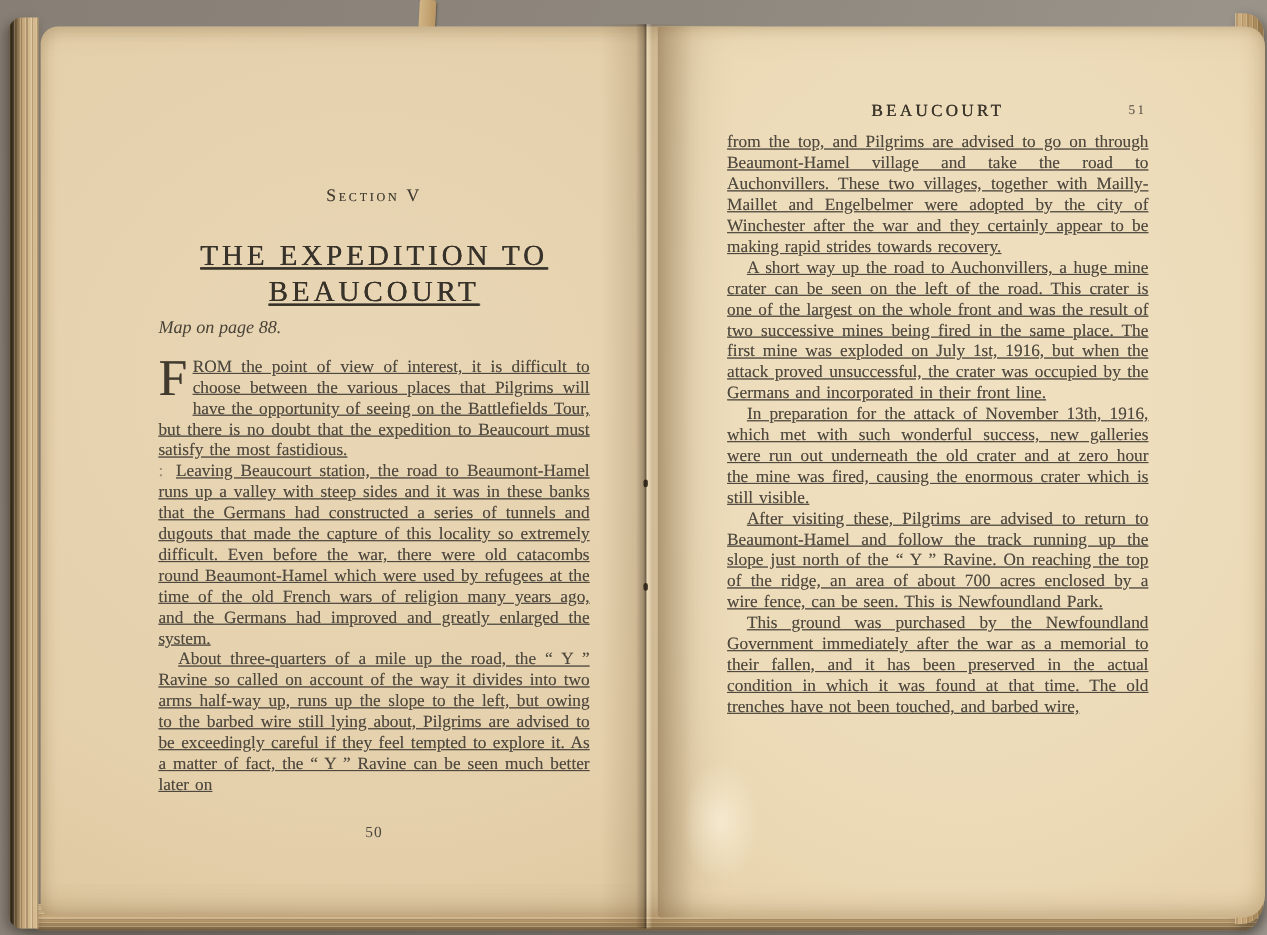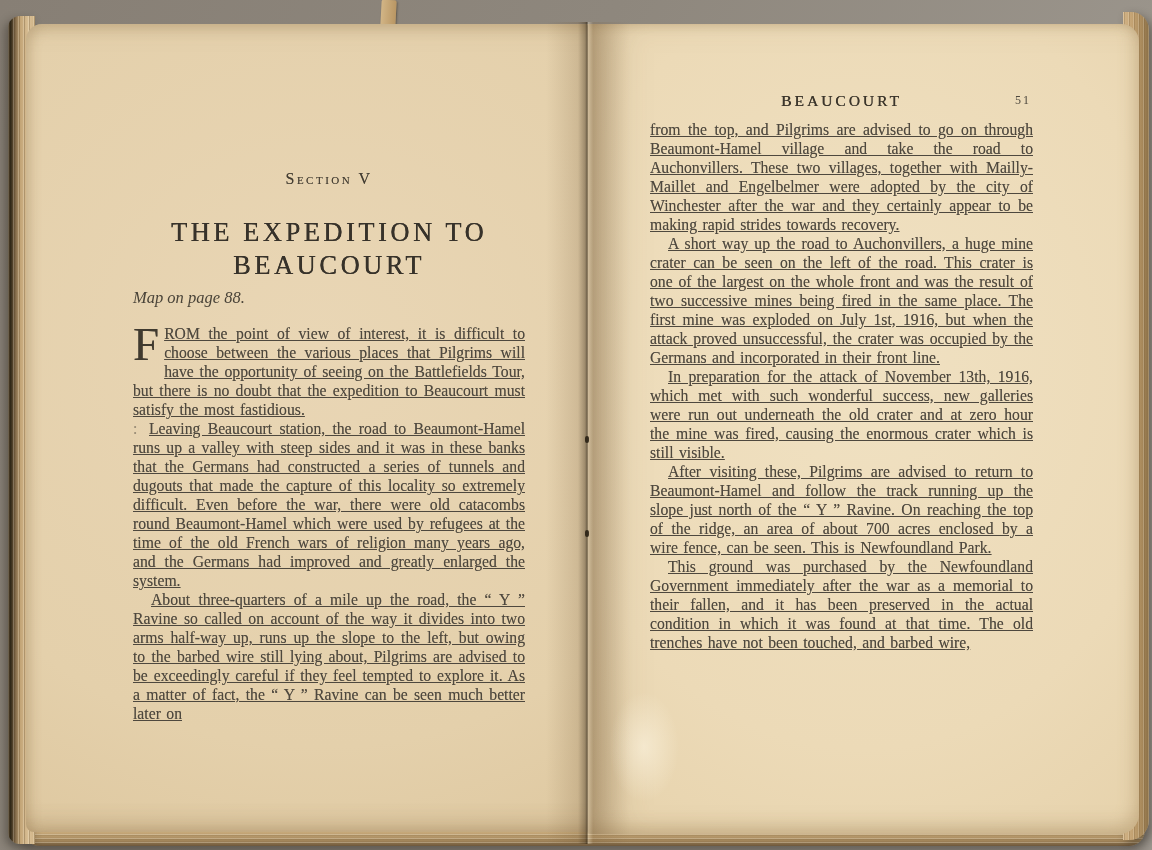--- a/index.html
+++ b/index.html
@@ -30,21 +30,21 @@
   .edges-right{
     position:absolute;right:0;top:2px;width:26px;height:828px;
     border-radius:0 18px 20px 0;
     background:linear-gradient(to right,#d2b488 0%,#c2a171 38%,#a98a5c 72%,#8a6f46 100%);
     box-shadow:4px 4px 10px rgba(30,25,18,.4);
   }
   .edges-right::after{content:"";position:absolute;inset:0;border-radius:inherit;
     background:repeating-linear-gradient(to right,rgba(255,245,225,.22) 0 1px,rgba(110,85,50,.25) 1px 2px,transparent 2px 5px);}
 
   
-  .page{position:absolute;top:14px;}
+  .page{position:absolute;top:14px;margin-left:11px;}
   .page-left{
     left:18px;width:652px;height:808px;border-radius:16px 2px 2px 8px;
     background:radial-gradient(120% 90% at 45% 40%,#e9d6b5 0%,#e4d0ab 55%,#dcc59c 85%,#d3ba8e 100%);
     box-shadow:
       inset -36px 0 44px -24px rgba(110,82,45,.55),
       inset 4px 5px 12px rgba(140,110,70,.28),
       inset 0 -16px 24px -14px rgba(140,108,65,.42);
   }
   .page-right{
     left:579px;width:552px;height:810px;border-radius:2px 18px 20px 3px;
@@ -77,21 +77,21 @@
   }
   .lp-text{position:absolute;left:107px;top:146px;width:392px;}
   .section-label{
     text-align:center;font-variant:small-caps;font-size:16px;letter-spacing:2.5px;
     color:#423c31;text-shadow:0 0 .5px rgba(66,60,49,.5);
   }
   .title{
     margin:28px 0 0;text-align:center;font-size:26.5px;line-height:33px;
     letter-spacing:3.5px;font-weight:500;color:#37322a;text-shadow:.3px 0 0 #37322a;
   }
-  .title span{display:block;}
+  .title span{display:block;text-decoration:underline;}
   .map-note{margin-top:6px;font-style:italic;font-size:16.5px;color:#494338;}
 
   .bodytext{
     font-size:15.7px;line-height:19px;text-align:justify;color:#4e483e;
     word-spacing:1.5px;text-shadow:0 0 .5px rgba(78,72,62,.5);
   }
   .lp-body{margin-top:16px;}
   .bodytext p{margin:0;text-decoration:underline;}
   .indent{text-indent:18px;}
   .dropcap{float:left;font-size:47px;line-height:37px;height:37px;padding:2px 5px 0 0;color:#403a2f;}
@@ -123,20 +123,21 @@
         <span>THE EXPEDITION TO</span>
         <span>BEAUCOURT</span>
       </h1>
       <div class="map-note">Map on page 88.</div>
       <div class="bodytext lp-body">
         <p class="para"><span class="dropcap">F</span><span>ROM the point of view of interest, it is difficult to choose between the various places that Pilgrims will have the opportunity of seeing on the Battlefields Tour, but there is no doubt that the expedition to Beaucourt must satisfy the most fastidious.</span></p>
         <p class="para"><span class="stray">:</span><span>Leaving Beaucourt station, the road to Beaumont-Hamel runs up a valley with steep sides and it was in these banks that the Germans had constructed a series of tunnels and dugouts that made the capture of this locality so extremely difficult. Even before the war, there were old catacombs round Beaumont-Hamel which were used by refugees at the time of the old French wars of religion many years ago, and the Germans had improved and greatly enlarged the system.</span></p>
         <p class="para indent">About three-quarters of a mile up the road, the “ Y ” Ravine so called on account of the way it divides into two arms half-way up, runs up the slope to the left, but owing to the barbed wire still lying about, Pilgrims are advised to be exceedingly careful if they feel tempted to explore it. As a matter of fact, the “ Y ” Ravine can be seen much better later on</p>
       </div>
     </div>
+    <div class="folio-left">50</div>
   </div>
 
   <div class="page page-right">
     <div class="rp-text">
       <div class="rp-head">
         <div class="running-header">BEAUCOURT</div>
         <div class="folio-right">51</div>
       </div>
       <div class="bodytext rp-body">
         <p class="para">from the top, and Pilgrims are advised to go on through Beaumont-Hamel village and take the road to Auchonvillers. These two villages, together with Mailly-Maillet and Engelbelmer were adopted by the city of Winchester after the war and they certainly appear to be making rapid strides towards recovery.</p>

